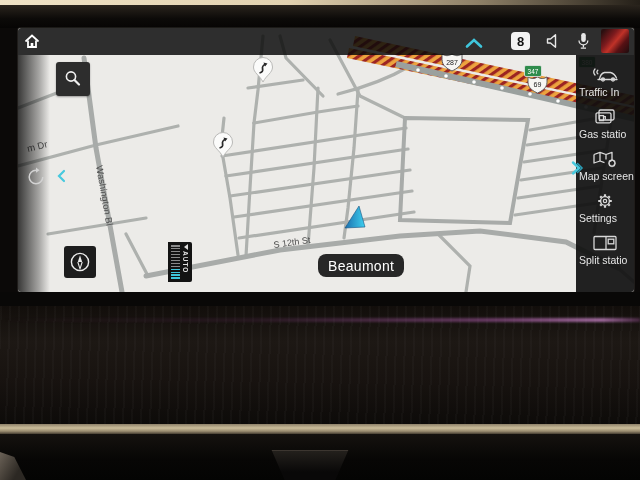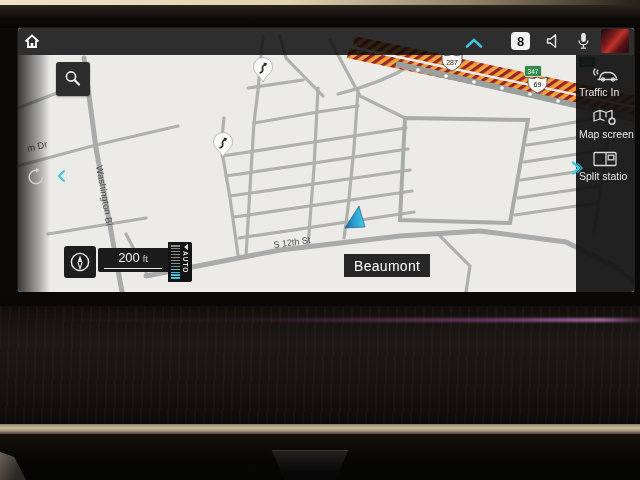--- a/index.html
+++ b/index.html
@@ -77,22 +77,22 @@
   .ticks{display:flex;flex-direction:column-reverse;justify-content:flex-start;
     padding:3px 0 3px 3px;gap:1.4px;}
   .tick{width:9px;height:1.6px;background:#8a8a8a;}
   .tick.on{background:#3fc6dc;}
   .auto-wrap{display:flex;flex-direction:column;align-items:center;margin-left:2px;padding-top:2px;}
   .auto-arrow{width:0;height:0;border-top:3px solid transparent;border-bottom:3px solid transparent;
     border-right:4px solid #dedede;margin-bottom:1px;}
   .auto-txt{writing-mode:vertical-rl;font-size:6.5px;letter-spacing:1px;color:#e0e0e0;font-weight:bold;}
   
   .city{position:absolute;left:300px;top:226px;height:23px;background:rgba(28,28,28,0.95);
-    border-radius:0;color:#fff;font-size:14px;display:flex;align-items:center;
-    padding:0 10px;letter-spacing:0.3px;margin-left:26px;}
+    border-radius:8px;color:#fff;font-size:14px;display:flex;align-items:center;
+    padding:0 10px;letter-spacing:0.3px;}
 </style>
 </head>
 <body>
 
 <div id="stage">
   <div class="top-beige"></div>
   <div class="top-dark"></div>
 
   <div id="screen">
 
@@ -225,25 +225,20 @@
       </svg>
     </div>
 
     <div class="compass-btn">
       <svg width="22" height="22" viewBox="0 0 22 22">
         <circle cx="11" cy="11" r="8.6" stroke="#ececec" stroke-width="1.4" fill="none"></circle>
         <path d="M11,4.2 L13.2,11 L8.8,11 Z" fill="#ececec"></path>
         <path d="M8.8,11 L11,17.8 L13.2,11" stroke="#ececec" stroke-width="1.1" fill="none"></path>
       </svg>
     </div>
-    <div class="scale-pill">
-      <span class="v">200</span>
-      <span class="u">ft</span>
-      <div class="scale-line"></div>
-    </div>
     <div class="zoombar">
       <div class="ticks">
         <div class="tick on"></div>
           <div class="tick on"></div>
           <div class="tick on"></div>
           <div class="tick on"></div>
         <div class="tick"></div>
           <div class="tick"></div>
           <div class="tick"></div>
           <div class="tick"></div>
@@ -298,30 +293,53 @@
             <circle cx="11" cy="13.5" r="1.5"></circle>
               <circle cx="21" cy="13.5" r="1.5"></circle>
             <path d="M3,3 q-2.6,3 0,6"></path>
               <path d="M5.8,4.2 q-1.8,1.8 0,3.6"></path>
           </svg>
         </div>
         <div class="side-label">Traffic In</div>
       </div>
       <div class="side-item">
         <div class="side-ic">
+          <svg width="24" height="18" viewBox="0 0 24 18" stroke="#d8d8d8" stroke-width="1.3" fill="none">
+            <rect x="6" y="2" width="15" height="10" rx="1.5"></rect>
+            <rect x="3" y="4.8" width="15" height="10" rx="1.5"></rect>
+            <rect x="6.5" y="7.6" width="4" height="5"></rect>
+            <path d="M10.5,8.6 h1.8 v2.8"></path>
+          </svg>
+        </div>
+        <div class="side-label">Gas statio</div>
+      </div>
+      <div class="side-item">
+        <div class="side-ic">
           <svg width="26" height="18" viewBox="0 0 26 18" stroke="#d8d8d8" stroke-width="1.3" fill="none" stroke-linejoin="round">
             <path d="M2,4.5 l6,-2.2 6,2.2 6,-2.2 v8 l-2.5,1"></path>
             <path d="M2,4.5 v8.5 l6,-2 4.5,1.6"></path>
             <path d="M8,2.3 v8.6"></path>
               <path d="M14,4.5 v5"></path>
             <circle cx="20" cy="13.2" r="3"></circle>
             <path d="M20,9.2 v1.2 M20,16 v1.2 M16.5,13.2 h1.2 M22.3,13.2 h1.2 M17.5,10.7 l0.9,0.9 M21.6,14.8 l0.9,0.9 M22.5,10.7 l-0.9,0.9 M18.4,14.8 l-0.9,0.9" stroke-width="1"></path>
           </svg>
         </div>
         <div class="side-label">Map screen</div>
+      </div>
+      <div class="side-item">
+        <div class="side-ic">
+          <svg width="20" height="20" viewBox="0 0 20 20" stroke="#d8d8d8" fill="none">
+            <circle cx="10" cy="10" r="4.4" stroke-width="1.4"></circle>
+            <circle cx="10" cy="10" r="1.7" stroke-width="1.2"></circle>
+            <g stroke-width="2.2">
+              <path d="M10,3.2 v2 M10,14.8 v2 M3.2,10 h2 M14.8,10 h2 M5.2,5.2 l1.4,1.4 M13.4,13.4 l1.4,1.4 M14.8,5.2 l-1.4,1.4 M6.6,13.4 l-1.4,1.4"></path>
+            </g>
+          </svg>
+        </div>
+        <div class="side-label">Settings</div>
       </div>
       <div class="side-item">
         <div class="side-ic">
           <svg width="24" height="16" viewBox="0 0 24 16" stroke="#d8d8d8" stroke-width="1.3" fill="none">
             <rect x="1" y="1.5" width="22" height="13" rx="1"></rect>
             <line x1="13" y1="1.5" x2="13" y2="14.5"></line>
             <rect x="15.2" y="4.2" width="5.6" height="4.6"></rect>
           </svg>
         </div>
         <div class="side-label">Split statio</div>

